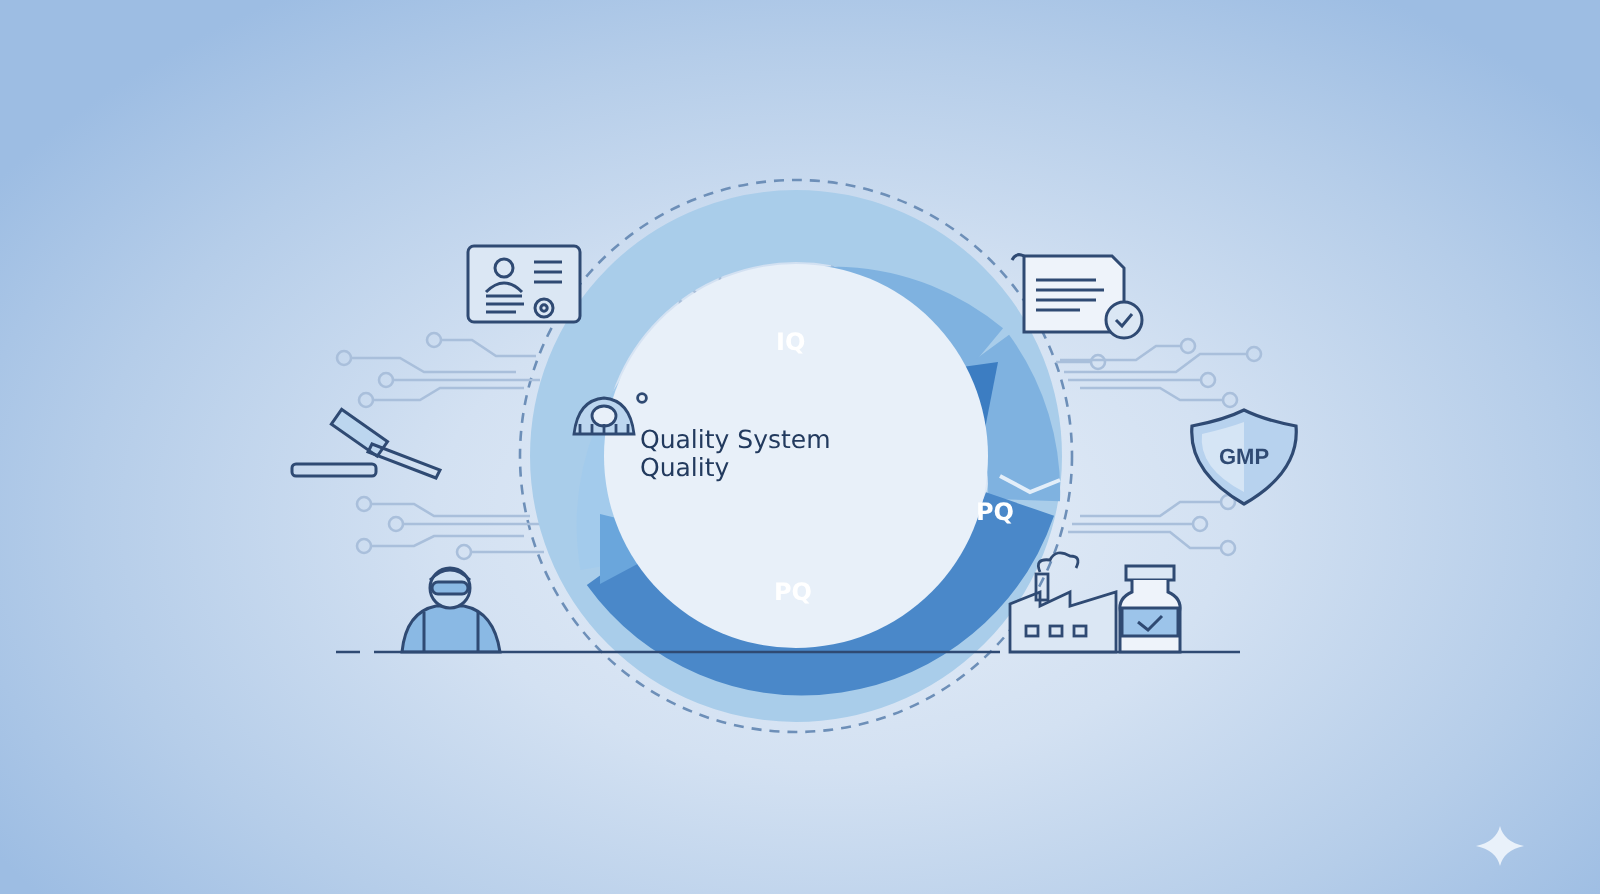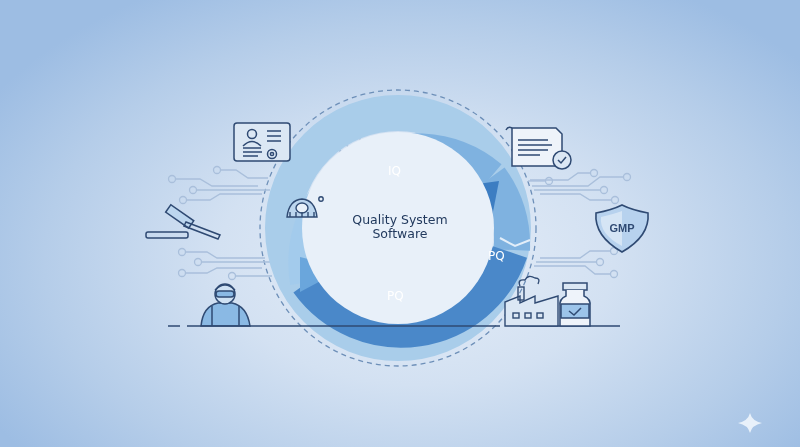--- a/index.html
+++ b/index.html
@@ -1,23 +1,23 @@
 <!DOCTYPE html>
 <html><head>
 <meta charset="utf-8">
 <style>
   html,body{margin:0;padding:0;}
   body{width:800px;height:447px;overflow:hidden;position:relative;
     background:radial-gradient(ellipse 62% 70% at 52% 58%, #e6eef8 0%, #d3e1f2 40%, #b5cde9 75%, #9dbde3 100%);
     font-family:"DejaVu Sans",sans-serif;}
   svg.scene{position:absolute;left:0;top:0;}
-  .center-text{position:absolute;left:320px;top:213px;width:160px;text-align:center;
+  .center-text{position:absolute;left:320px;top:213px;width:160px;
     color:#223a5e;font-size:12.5px;line-height:14px;font-family:"DejaVu Sans",sans-serif;}
   .center-text div{white-space:nowrap;}
-  .seg-label{position:absolute;color:#fff;font-weight:normal;font-family:"DejaVu Sans",sans-serif;font-size:12px;}
+  .seg-label{position:absolute;color:#fff;font-weight:bold;font-family:"DejaVu Sans",sans-serif;font-size:12px;}
   .sparkle{position:absolute;left:736px;top:411px;width:28px;height:24px;}
 </style>
 </head>
 <body>
 
 <svg class="scene" width="800" height="447" viewBox="0 0 800 447">
 
   <circle cx="398" cy="228" r="138" fill="none" stroke="#6d8fb8" stroke-width="1.3" stroke-dasharray="5 4"></circle>
 
   <g fill="none" stroke="#a9bfdb" stroke-width="1.3">
@@ -154,21 +154,21 @@
   <g stroke="#2f4a73" stroke-width="1.5">
     <rect x="563" y="283" width="24" height="7" fill="#dbe7f4"></rect>
     <path d="M566 290 V296 Q559 299 560 306 V326 H590 V306 Q591 299 584 296 V290" fill="#eef3fa"></path>
     <rect x="561" y="304" width="28" height="14" fill="#9cc4ea"></rect>
     <path d="M569 311 L574 315 L581 308" fill="none"></path>
   </g>
 </svg>
 
 <div class="center-text">
   <div>Quality System</div>
-  <div>Software</div>
+  <div>Quality</div>
 </div>
 
 <div class="seg-label" style="left:388px;top:164px;">IQ</div>
 <div class="seg-label" style="left:488px;top:249px;">PQ</div>
 <div class="seg-label" style="left:387px;top:289px;">PQ</div>
 
 <svg class="sparkle" viewBox="0 0 28 24">
   <path d="M14 2 Q16 10 26 12 Q16 14 14 22 Q12 14 2 12 Q12 10 14 2 Z" fill="#e9f1fa"></path>
 </svg>
 

